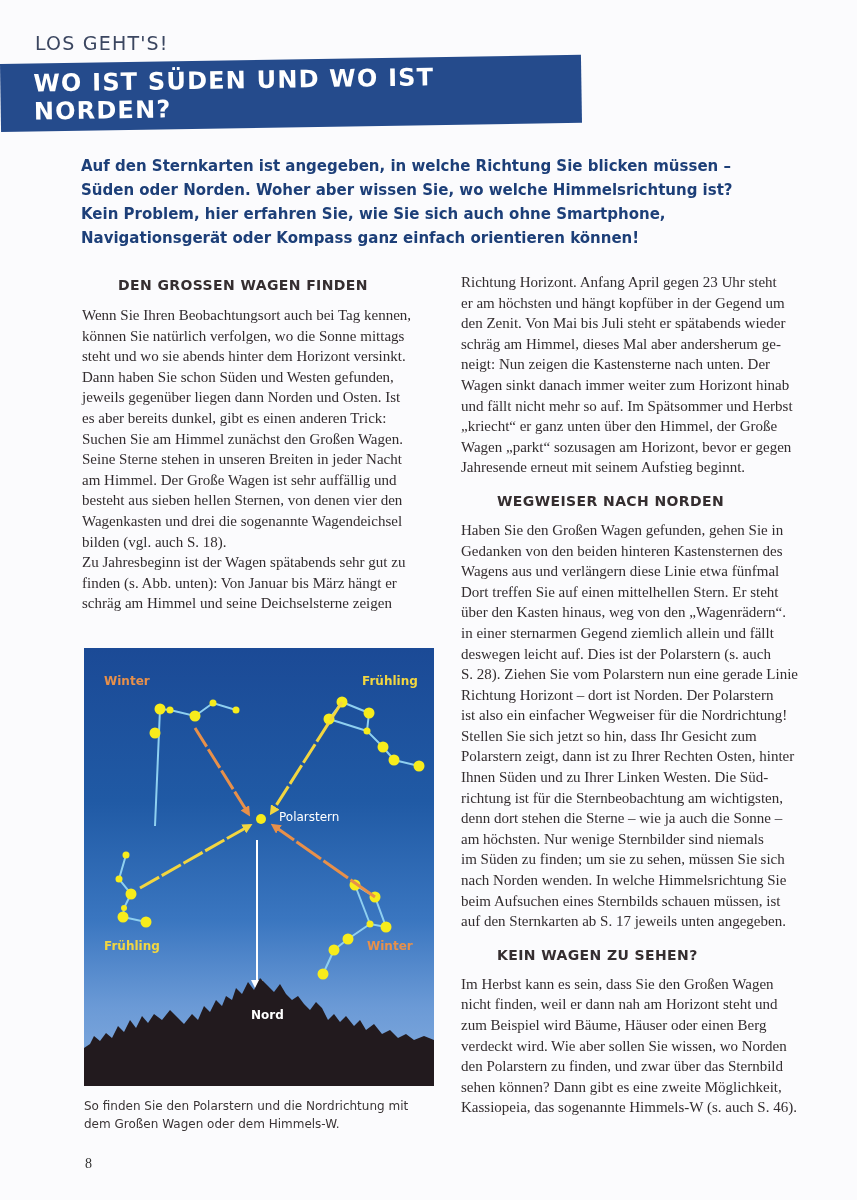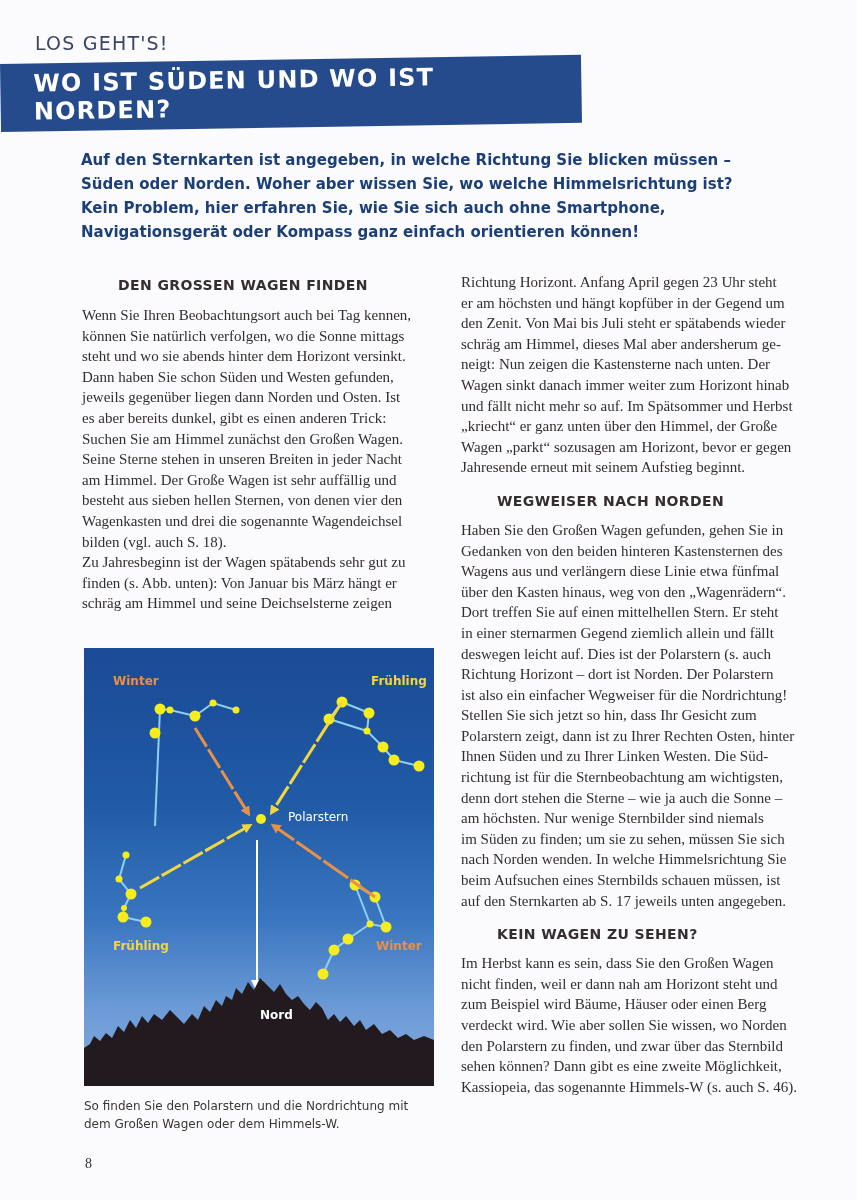--- a/index.html
+++ b/index.html
@@ -16,21 +16,21 @@
       background: #254b8c;
       transform: rotate(-0.9deg); transform-origin: left top;
       display: flex; align-items: center;
       padding-left: 33px;
     }
     .title-bar h1 {
       font-family: "DejaVu Sans", sans-serif; font-weight: bold;
       color: #ffffff; font-size: 24px; letter-spacing: 1.2px;
     }
     .intro {
-      position: absolute; left: 81px; top: 148px; width: 700px;
+      position: absolute; left: 81px; top: 154px; width: 700px;
       font-family: "DejaVu Sans", sans-serif; font-weight: bold;
       color: #1d3f78; font-size: 15px; line-height: 24px;
     }
 
     .h2 {
       font-family: "DejaVu Sans", sans-serif; font-weight: bold;
       font-size: 14px; letter-spacing: 0.4px; color: #352e30;
       line-height: 18px;
       margin-left: 36px;
     }
@@ -45,21 +45,21 @@
     .col-right { position: absolute; left: 461px; top: 272px; width: 370px; }
     .col-right .h2 { margin-top: 14px; margin-bottom: 10px; }
 
     .figure {
       position: absolute; left: 84px; top: 648px; width: 350px; height: 438px;
       overflow: hidden;
       background: linear-gradient(to bottom, #1b4a96 0%, #205aa5 35%, #3a76c0 62%, #6b9ad6 82%, #86aee0 100%);
     }
     .figure svg { position: absolute; left: 0; top: 0; }
     .fig-label {
-      position: absolute; font-family: "DejaVu Sans", sans-serif; font-size: 12px; font-weight: bold; margin-left: 9px;
+      position: absolute; font-family: "DejaVu Sans", sans-serif; font-size: 12px; font-weight: bold;
     }
     .caption {
       position: absolute; left: 84px; top: 1097px; width: 360px;
       font-family: "DejaVu Sans", sans-serif; font-size: 12px; line-height: 18px; color: #3b3536;
     }
     .page-number {
       position: absolute; left: 85px; top: 1156px;
       font-family: "Liberation Serif", serif; font-size: 14px; color: #333;
     }
   </style>
@@ -112,24 +112,25 @@
     <div>„kriecht“ er ganz unten über den Himmel, der Große</div>
     <div>Wagen „parkt“ sozusagen am Horizont, bevor er gegen</div>
     <div>Jahresende erneut mit seinem Aufstieg beginnt.</div>
   </div>
 
   <div class="h2">WEGWEISER NACH NORDEN</div>
   <div class="body-text">
     <div>Haben Sie den Großen Wagen gefunden, gehen Sie in</div>
     <div>Gedanken von den beiden hinteren Kastensternen des</div>
     <div>Wagens aus und verlängern diese Linie etwa fünfmal</div>
+    <div>Dort treffen Sie auf einen mittelhellen Stern. Er steht</div>
     <div>über den Kasten hinaus, weg von den „Wagenrädern“.</div>
-    <div>Dort treffen Sie auf einen mittelhellen Stern. Er steht</div>
     <div>in einer sternarmen Gegend ziemlich allein und fällt</div>
     <div>deswegen leicht auf. Dies ist der Polarstern (s. auch</div>
+    <div>S. 28). Ziehen Sie vom Polarstern nun eine gerade Linie</div>
     <div>Richtung Horizont – dort ist Norden. Der Polarstern</div>
     <div>ist also ein einfacher Wegweiser für die Nordrichtung!</div>
     <div>Stellen Sie sich jetzt so hin, dass Ihr Gesicht zum</div>
     <div>Polarstern zeigt, dann ist zu Ihrer Rechten Osten, hinter</div>
     <div>Ihnen Süden und zu Ihrer Linken Westen. Die Süd-</div>
     <div>richtung ist für die Sternbeobachtung am wichtigsten,</div>
     <div>denn dort stehen die Sterne – wie ja auch die Sonne –</div>
     <div>am höchsten. Nur wenige Sternbilder sind niemals</div>
     <div>im Süden zu finden; um sie zu sehen, müssen Sie sich</div>
     <div>nach Norden wenden. In welche Himmelsrichtung Sie</div>

